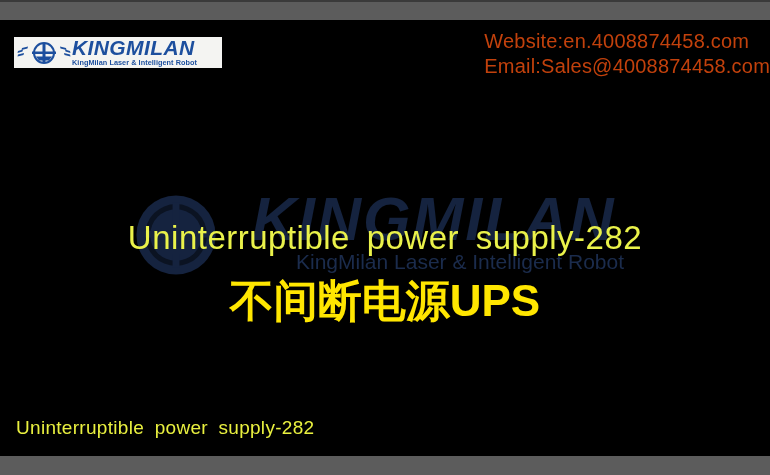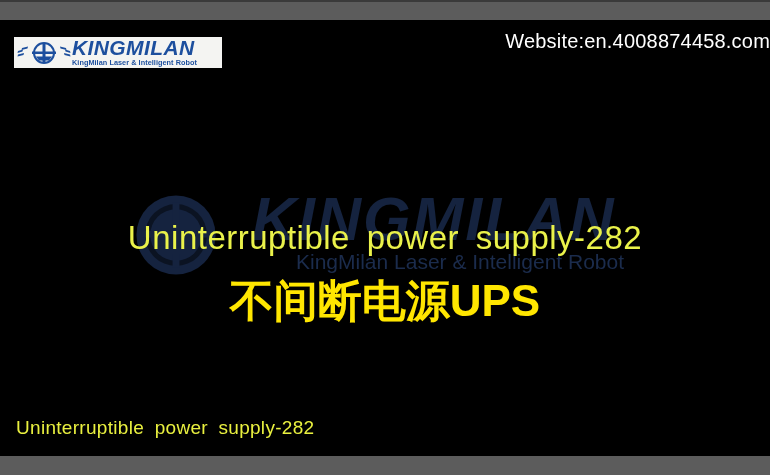--- a/index.html
+++ b/index.html
@@ -126,21 +126,21 @@
   }
 
   
   .contact {
     position: absolute;
     right: 0px;
     top: 29px;
     text-align: left;
   }
   .contact-line {
-    color: #ffffff;
+    color: #c2410c;
     font-size: 20px;
     line-height: 25px;
     letter-spacing: 0.2px;
     white-space: nowrap;
   }
 
   
   .title-en {
     position: absolute;
     left: 0;
@@ -218,20 +218,21 @@
       <path d="M38 33 L70 33 L64 41 L44 41 Z" fill="#1d4f9e"></path>
     </svg>
     <div class="logo-text-wrap">
       <div class="logo-word">KINGMILAN</div>
       <div class="logo-sub">KingMilan Laser &amp; Intelligent Robot</div>
     </div>
   </div>
 
   <div class="contact">
     <div class="contact-line">Website:en.4008874458.com</div>
+    <div class="contact-line">Email:Sales@4008874458.com</div>
   </div>
 
   <div class="title-en">Uninterruptible  power  supply-282</div>
   <div class="title-cn">不间断电源UPS</div>
 
   <div class="caption">Uninterruptible  power  supply-282</div>
 
 </div>
 
 </body></html>

